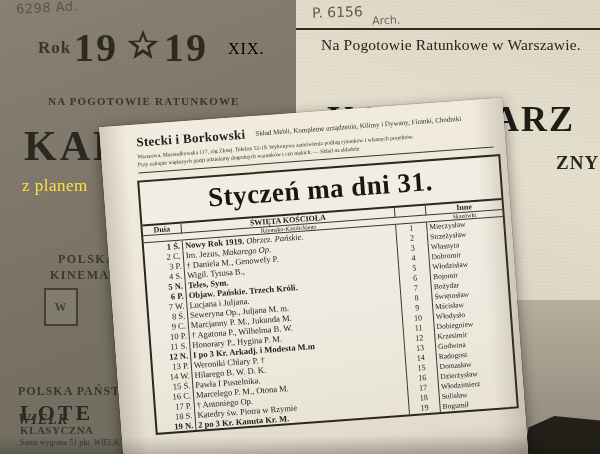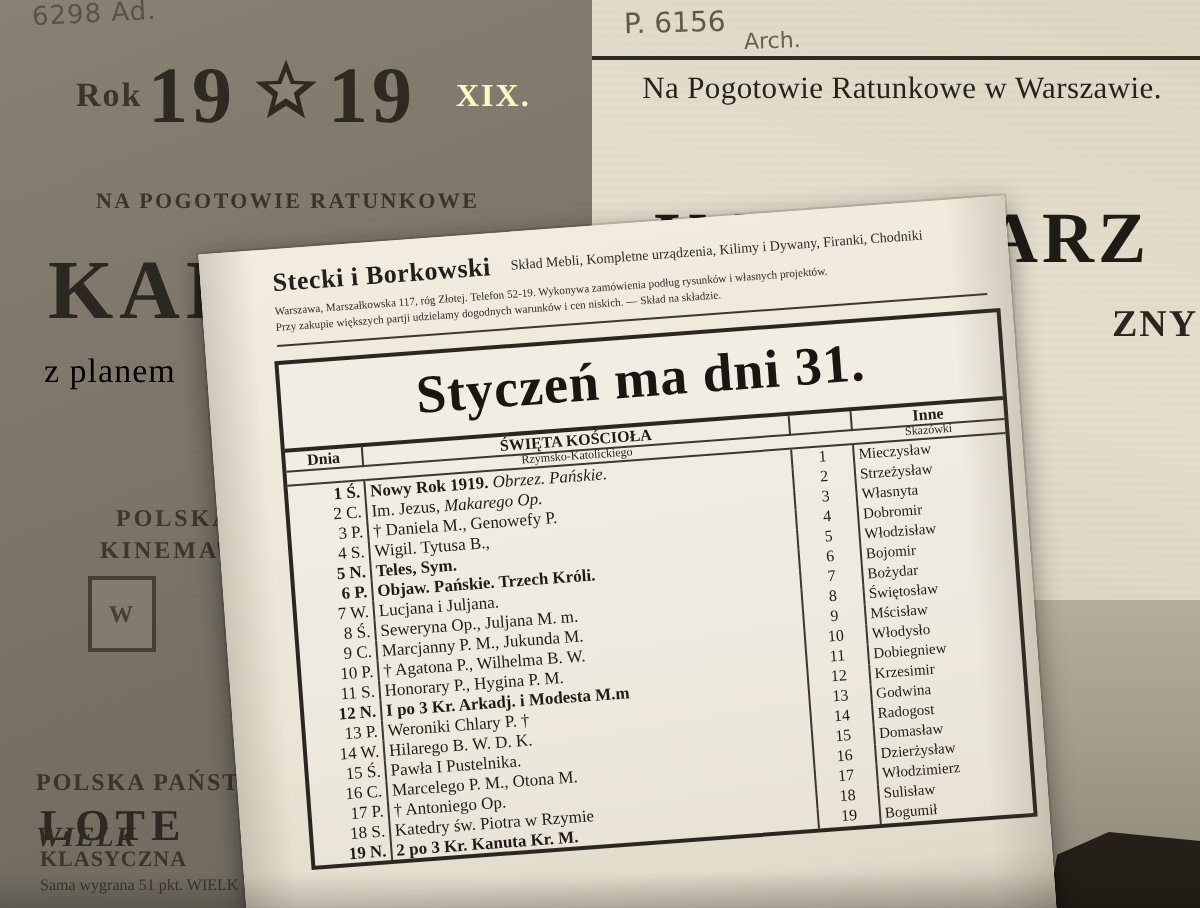--- a/index.html
+++ b/index.html
@@ -86,22 +86,22 @@
     left: 164px; top: 24px;
     font-size: 40px;
     font-weight: bold;
     color: #2e2a22;
     letter-spacing: 2px;
   }
   #left-roman {
     position: absolute;
     left: 228px; top: 40px;
     font-size: 16px;
-    font-weight: bold;
-    color: #fef9c3;
+    font-weight: normal;
+    color: #000000;
     letter-spacing: 1px;
   }
   #left-sub1 {
     position: absolute;
     left: 48px; top: 95px;
     font-size: 11px;
     font-weight: bold;
     letter-spacing: 1.2px;
     color: #3a352b;
   }
@@ -110,21 +110,21 @@
     left: 24px; top: 122px;
     font-size: 42px;
     font-weight: bold;
     letter-spacing: 3px;
     color: #2b2721;
   }
   #left-plan {
     position: absolute;
     left: 22px; top: 176px;
     font-size: 17px;
-    color: #000000;
+    color: #fde047;
     letter-spacing: .5px;
     text-align: right;
   }
   #left-pol {
     position: absolute;
     left: 58px; top: 252px;
     font-size: 12px;
     font-weight: bold;
     letter-spacing: 1.5px;
     color: #3d382e;

